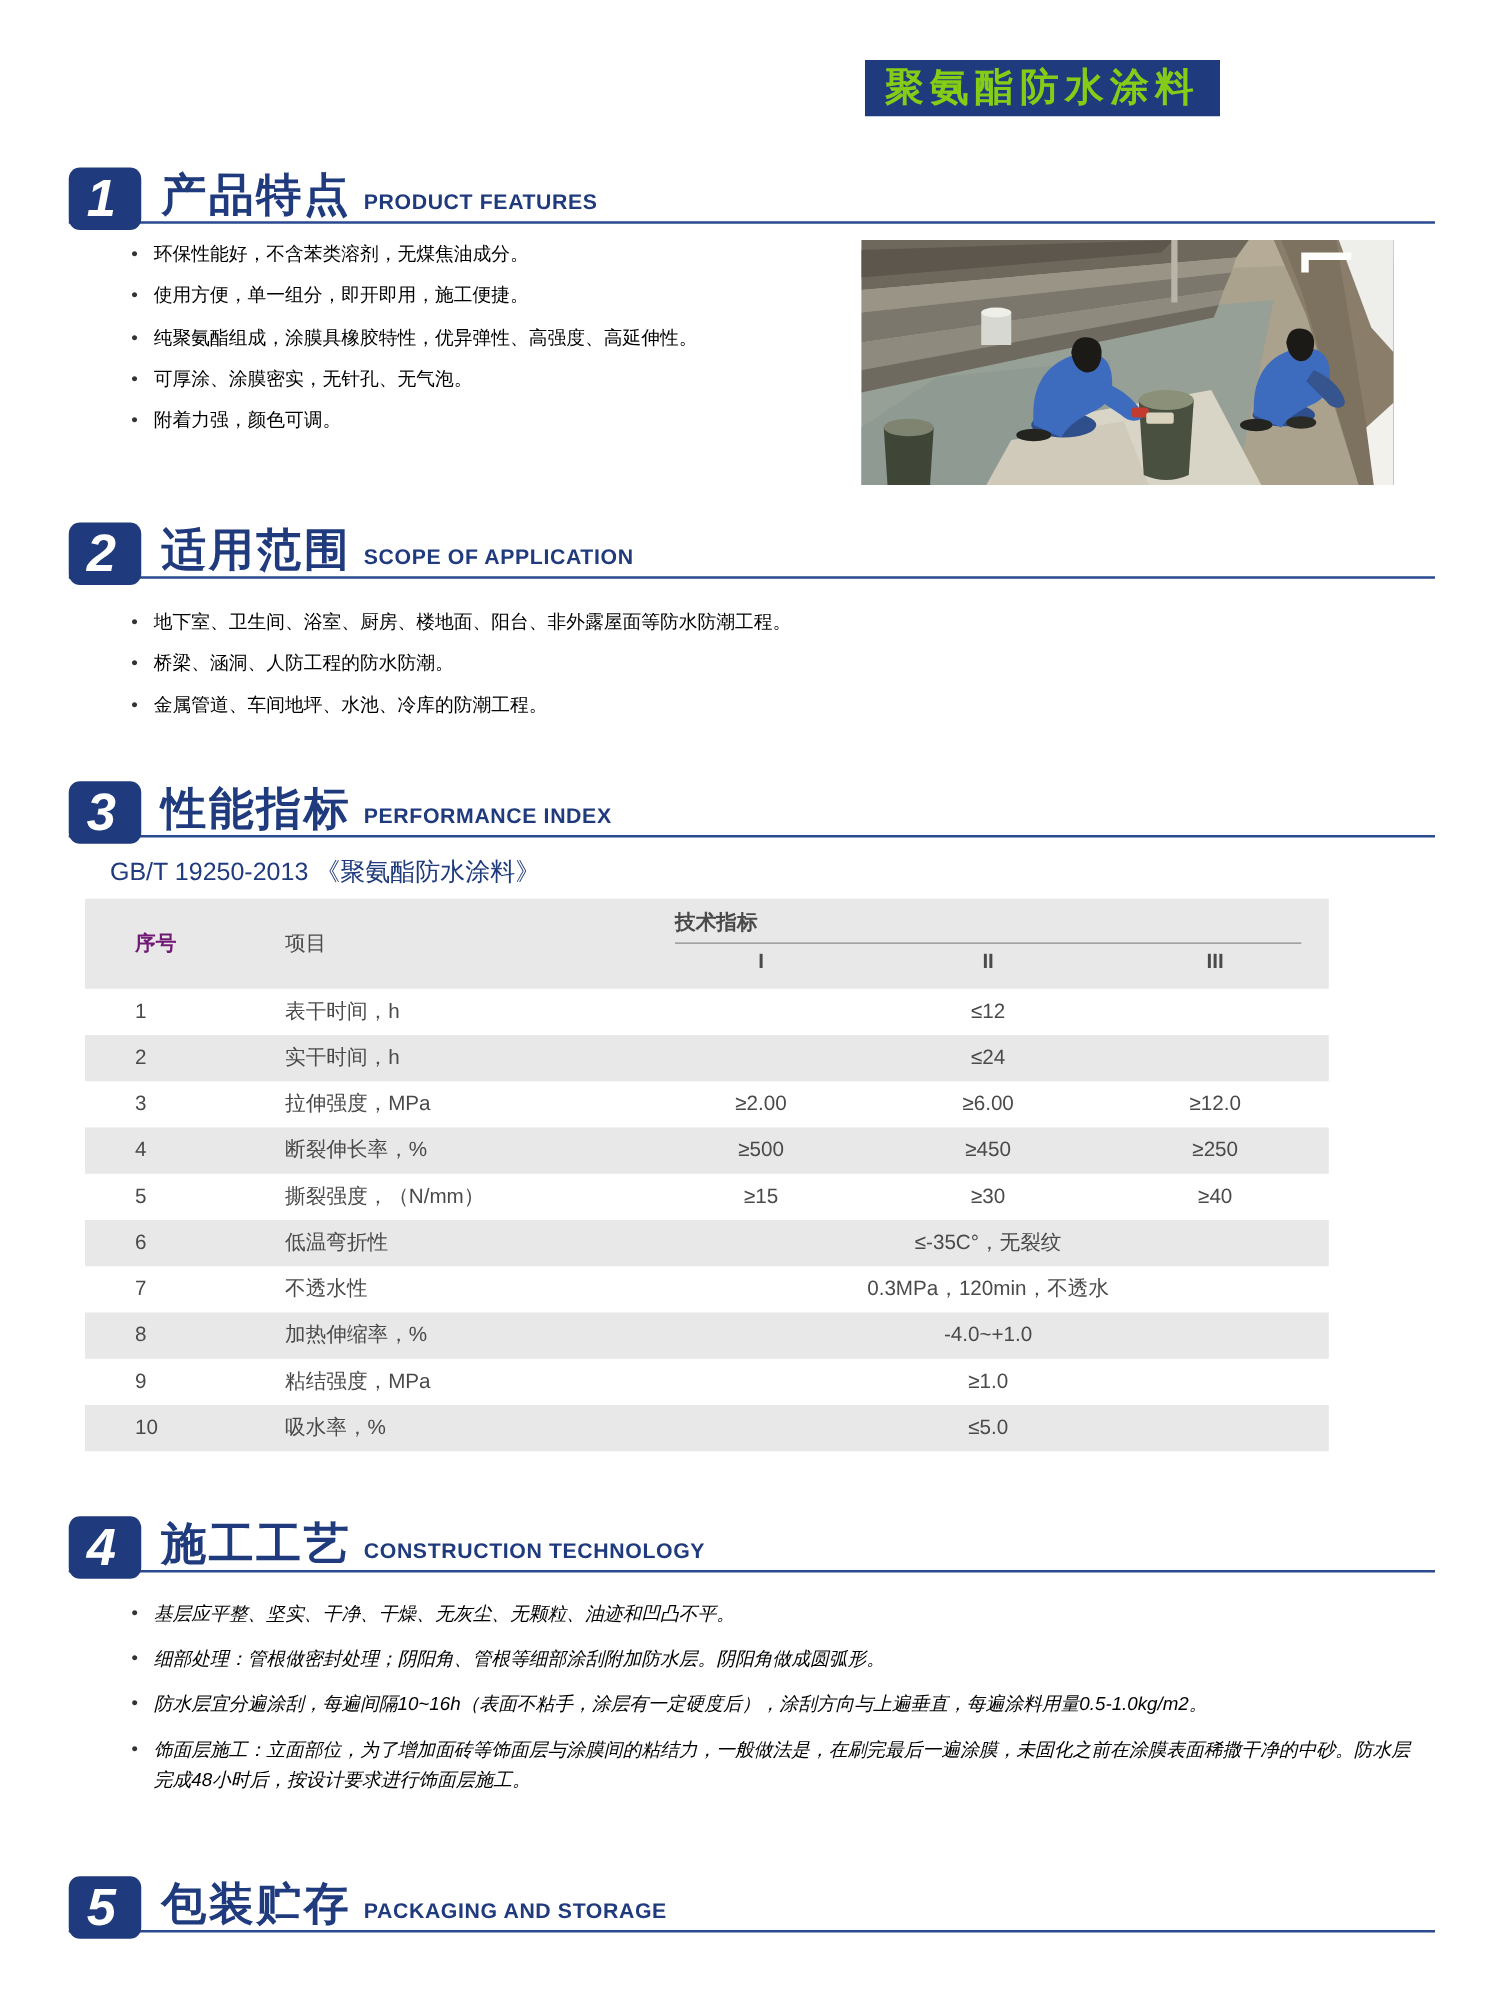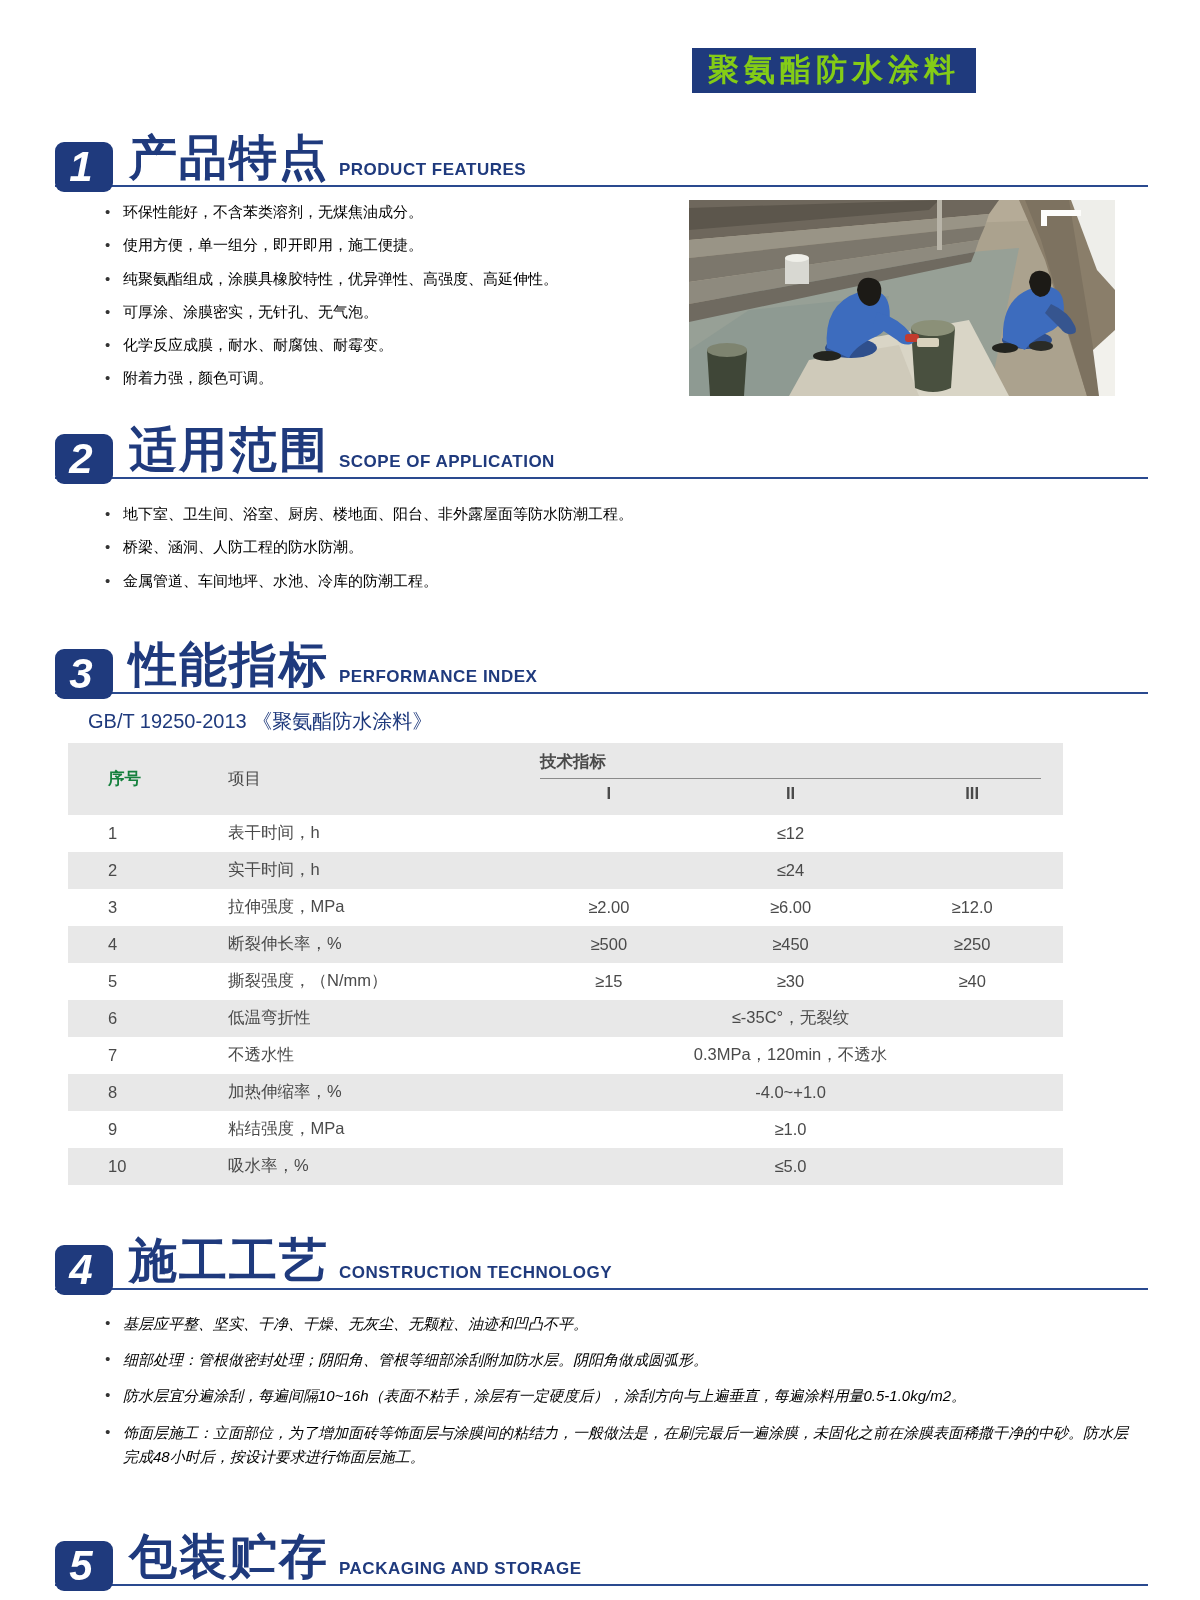--- a/index.html
+++ b/index.html
@@ -38,21 +38,21 @@
     background:var(--accent);
     color:#fff;
     font-size:42px;font-weight:bold;font-style:italic;
     display:flex;align-items:center;justify-content:center;
     border-radius:9px;
     margin-bottom:-7px;
     padding-right:6px;
     z-index:2;
   }
   .sec-title-zh{
-    font-size:48px;font-weight:bold;color:var(--accent);
+    font-size:36px;font-weight:bold;color:var(--accent);
     margin-left:16px;letter-spacing:2px;line-height:1;
     padding-bottom:3px;
   }
   .sec-title-en{
     font-size:17px;font-weight:bold;color:var(--accent);
     margin-left:10px;padding-bottom:5px;letter-spacing:0.5px;
   }
 
   
   ul.bullets{list-style:none;margin:14px 0 0 0;padding:0 0 0 50px;}
@@ -99,21 +99,21 @@
   .c-item{padding-left:10px;}
   .c-val{text-align:center;}
   .c-span{grid-column:3/6;text-align:center;}
   
   .thead{
     display:grid;
     grid-template-columns:150px 300px 1fr;
     background:#e8e8e8;
     min-height:72px;
   }
-  .thead .h-no{display:flex;align-items:center;padding-left:40px;font-weight:bold;color:#15803d;}
+  .thead .h-no{display:flex;align-items:center;padding-left:40px;font-weight:bold;color:#701a75;}
   .thead .h-item{display:flex;align-items:center;padding-left:10px;font-weight:normal;}
   .thead .h-tech-block{display:flex;flex-direction:column;}
   .h-tech{
     text-align:left;font-weight:bold;
     padding-top:8px;padding-bottom:5px;
     margin:0 22px;
     border-bottom:1.5px solid #8a8a8a;
   }
   .h-grades{display:grid;grid-template-columns:1fr 1fr 1fr;padding:5px 0 6px 0;}
   .h-grades span{text-align:center;font-weight:bold;}
@@ -134,21 +134,20 @@
     <div class="sec-num">1</div>
     <div class="sec-title-zh">产品特点</div>
     <div class="sec-title-en">PRODUCT FEATURES</div>
   </div>
   <div class="features-row">
     <ul class="bullets" id="features-list">
         <li>环保性能好，不含苯类溶剂，无煤焦油成分。</li>
         <li>使用方便，单一组分，即开即用，施工便捷。</li>
         <li>纯聚氨酯组成，涂膜具橡胶特性，优异弹性、高强度、高延伸性。</li>
         <li>可厚涂、涂膜密实，无针孔、无气泡。</li>
-        <li>化学反应成膜，耐水、耐腐蚀、耐霉变。</li>
         <li>附着力强，颜色可调。</li>
       </ul>
     <div class="photo-wrap">
       <svg width="426" height="196" viewBox="0 0 426 196">
 
         <rect x="0" y="0" width="426" height="196" fill="#b5ab97"></rect>
         <polygon points="60,30 426,18 426,196 20,196" fill="#aba28e"></polygon>
 
         <polygon points="70,70 330,48 300,196 0,196 0,120" fill="#97a096"></polygon>
         <polygon points="60,110 200,96 170,196 0,196 0,150" fill="#8e9a92"></polygon>

